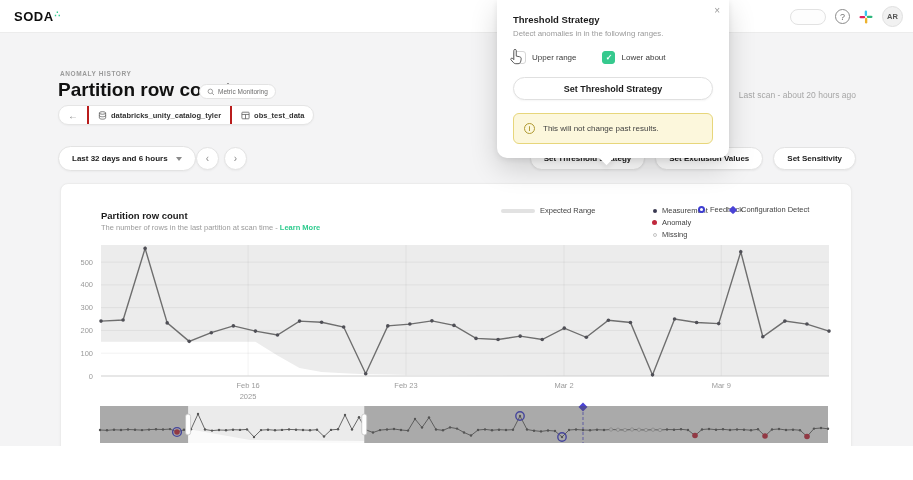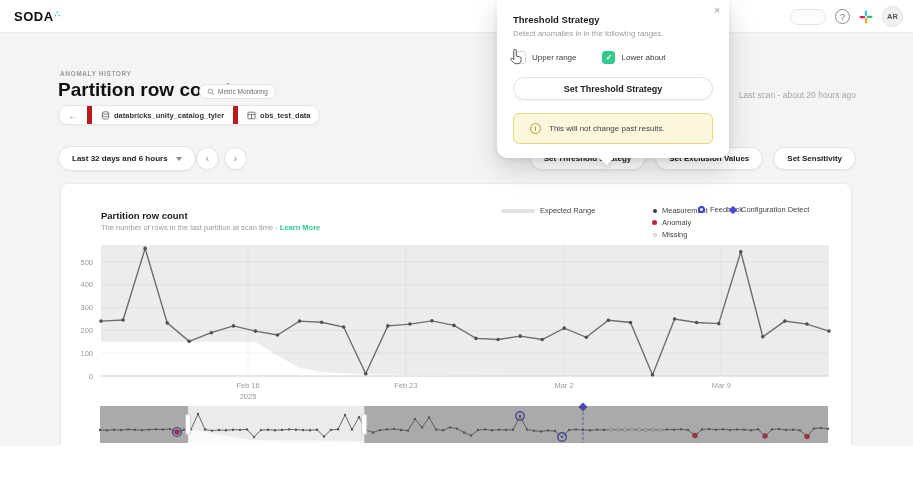--- a/index.html
+++ b/index.html
@@ -23,21 +23,21 @@
 
   
   .eyebrow { position:absolute; left:60px; top:70px; font-size:6.5px; font-weight:600; letter-spacing:.6px; color:#9a9a9a; }
   .page-title { position:absolute; left:58px; top:79px; font-size:19px; font-weight:800; color:#111; }
   .metric-badge { position:absolute; left:199px; top:84px; height:15px; display:flex; align-items:center; gap:3px;
                   border:1px solid #e3e3e3; border-radius:999px; background:#fff; padding:0 7px;
                   font-size:6.5px; color:#6c6c6c; font-weight:500; }
   .breadcrumb { position:absolute; left:58px; top:105px; height:20px; display:flex; align-items:center;
                 background:#fff; border:1px solid #e5e5e5; border-radius:999px; box-shadow:0 1px 2px rgba(0,0,0,.04); }
   .bc-seg { display:flex; align-items:center; gap:4px; padding:0 9px; height:100%; font-size:7.5px; font-weight:600; color:#333; }
-  .bc-seg + .bc-seg { border-left:5px solid #b91c1c;text-align:right; }
+  .bc-seg + .bc-seg { border-left:2px solid #b91c1c;text-align:right; }
   .bc-back { color:#8a8a8a; font-size:10px; }
   .last-scan { position:absolute; right:57px; top:90px; font-size:8.5px; color:#a6a6a6; }
 
   
   .date-pill { position:absolute; left:58px; top:146px; height:25px; display:flex; align-items:center; gap:8px;
                padding:0 13px; background:#fff; border:1px solid #e3e3e3; border-radius:999px;
                font-size:8px; font-weight:600; color:#222; box-shadow:0 1px 2px rgba(0,0,0,.04); }
   .caret-down { width:0; height:0; border-left:3.5px solid transparent; border-right:3.5px solid transparent;
                 border-top:4px solid #8a8a8a; }
   .circ-btn { position:absolute; top:147px; width:23px; height:23px; border-radius:50%; background:#fff;
@@ -72,21 +72,21 @@
   .pop-sub { font-size:7.8px; color:#9a9a9a; margin-top:4px; }
   .pop-checks { display:flex; align-items:center; gap:26px; margin-top:13px; }
   .chk { display:flex; align-items:center; gap:6px; font-size:8px; color:#3a3a3a; }
   .chk-box { width:13px; height:13px; border-radius:3px; border:1px solid #d6d6d6; background:#fff;
              display:flex; align-items:center; justify-content:center; }
   .chk-box.checked { background:#36c98e; border-color:#36c98e; color:#fff; font-size:8px; font-weight:700; }
   .pop-btn { margin-top:13px; width:100%; height:23px; border-radius:999px; border:1px solid #e0e0e0;
              background:#fff; font-size:9px; font-weight:700; color:#1a1a1a; display:flex; align-items:center;
              justify-content:center; box-shadow:0 1px 2px rgba(0,0,0,.04); }
   .pop-note { margin-top:13px; display:flex; align-items:center; gap:8px; background:#fcf7dc;
-              border:1px solid #e7d67b; border-radius:6px; padding:9px 16px; }
+              border:1px solid #e7d67b; border-radius:6px; padding:9px 10px; }
   .note-icon { flex:0 0 auto; width:11px; height:11px; border:1px solid #b09a33; border-radius:50%;
                color:#b09a33; font-size:7px; display:flex; align-items:center; justify-content:center; font-weight:700; }
   .note-text { font-size:8px; color:#3f3f3f; }
   .pop-caret { position:absolute; left:104px; bottom:-5px; width:11px; height:11px; background:#fff;
                transform:rotate(45deg); box-shadow:3px 3px 5px rgba(0,0,0,.06); }
 
   .cursor { position:absolute; left:508px; top:49px; z-index:60; pointer-events:none; }
 </style>
 </head>
 <body>

